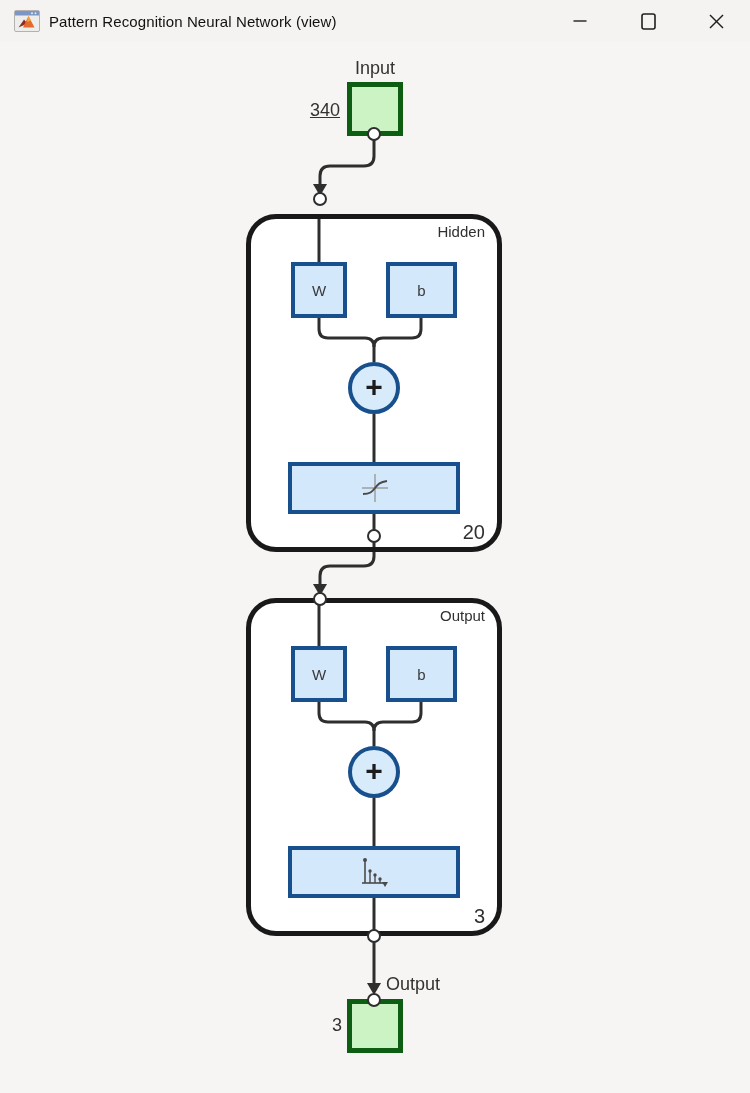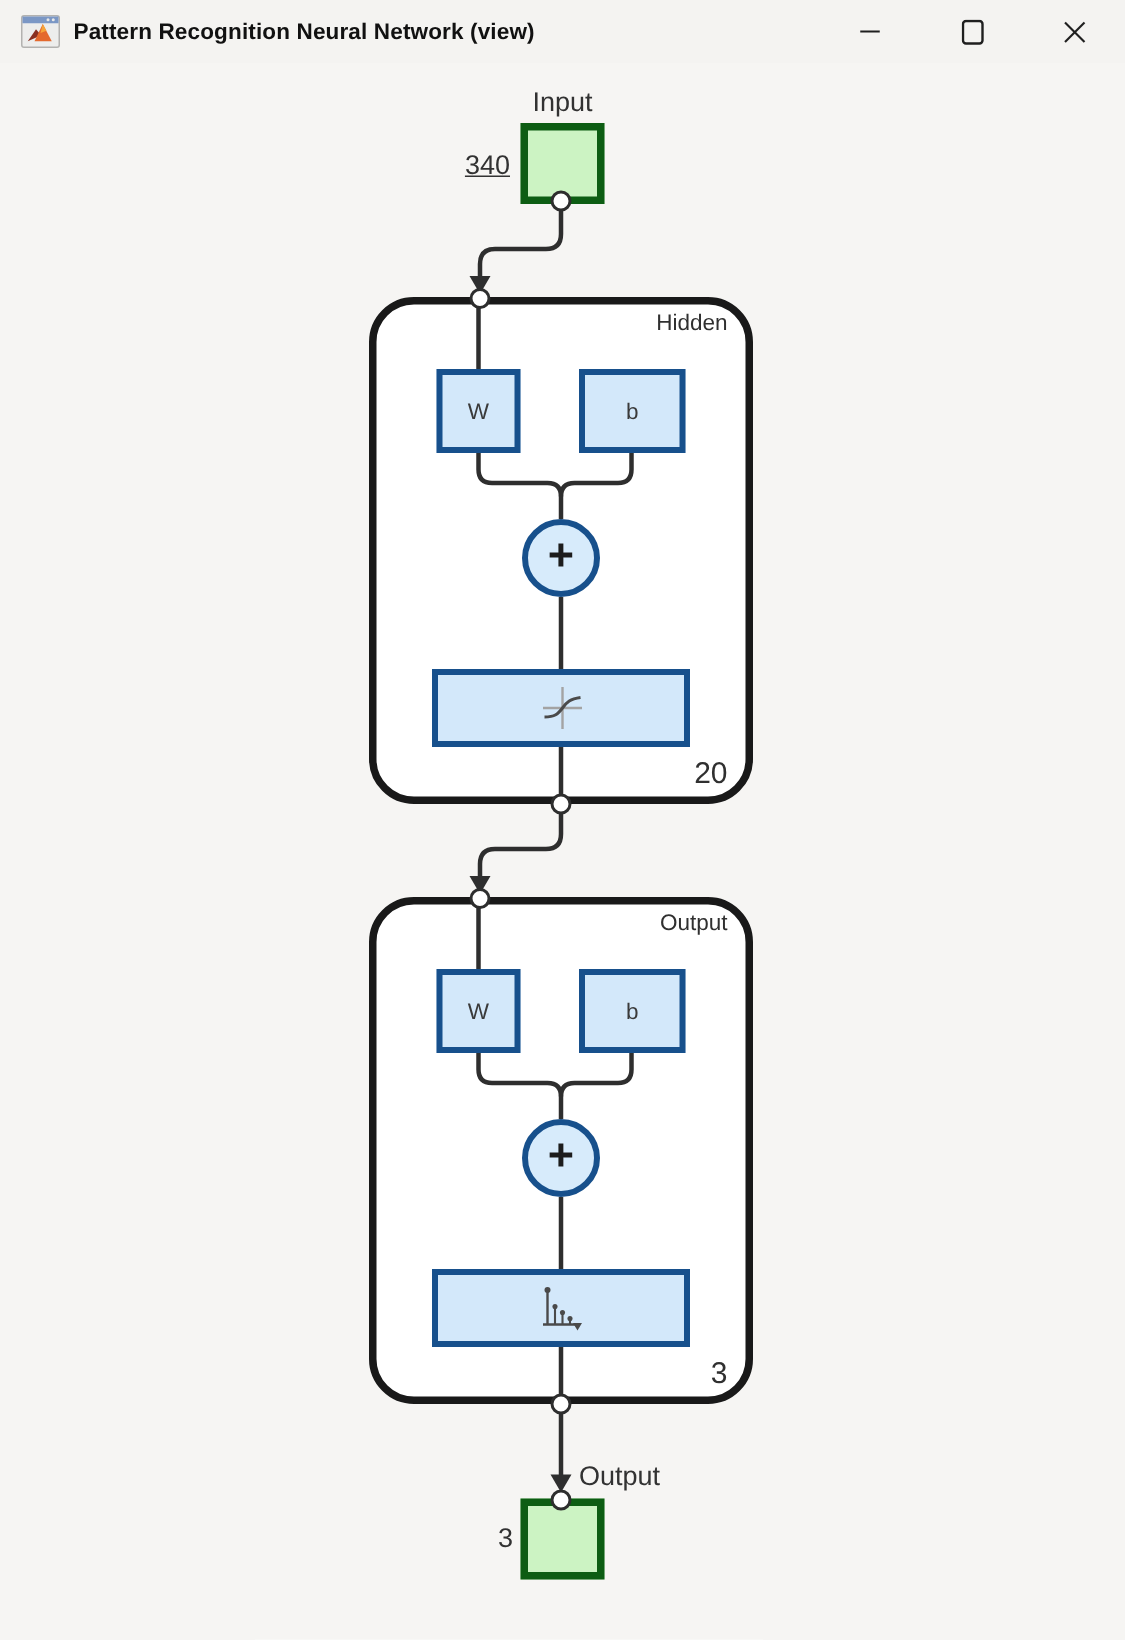--- a/index.html
+++ b/index.html
@@ -4,21 +4,21 @@
 <style>
   * { margin:0; padding:0; box-sizing:border-box; }
   html,body { width:750px; height:1093px; }
   body { font-family:"Liberation Sans", sans-serif; }
   .screen { position:relative; width:750px; height:1093px; background:#f6f5f3; overflow:hidden; }
 
   
   .titlebar { position:absolute; left:0; top:0; width:750px; height:42px;
               background:#f4f3f1; display:flex; align-items:center; }
   .titlebar .appicon { margin-left:14px; width:26px; height:22px; flex:0 0 auto; }
-  .titlebar .title { margin-left:9px; font-size:15px; color:#111; letter-spacing:.1px;font-weight:bold; }
+  .titlebar .title { margin-left:9px; font-size:15px; color:#111; letter-spacing:.1px; }
   .winbtns { position:absolute; right:0; top:0; height:42px; display:flex; }
   .winbtn { width:68px; height:42px; display:flex; align-items:center; justify-content:center; cursor:default; }
 
   
   .lbl { position:absolute; font-size:18px; color:#323232; }
   .green-sq { position:absolute; width:56px; height:54px;
               background:#ccf3c3; border:5px solid #0d5d13; }
   .layer { position:absolute; left:246px; top:198px; width:256px; height:338px;
            background:#ffffff; border:5px solid #191919; border-radius:30px; }
   .layer .ltitle { position:absolute; right:12px; top:4px; font-size:15px; color:#303030; }
@@ -83,21 +83,21 @@
     <polygon points="320,596 313,584 327,584" fill="#2e2e2e"></polygon>
     <path d="M374,936 L374,986" fill="none" stroke="#2e2e2e" stroke-width="3"></path>
     <polygon points="374,995 367,983 381,983" fill="#2e2e2e"></polygon>
   </svg>
 
   <div class="lbl" style="left:330px; top:58px; width:90px; text-align:center;">Input</div>
   <div class="lbl" style="left:290px; top:100px; width:50px; text-align:right;text-decoration:underline;">340</div>
   <div class="green-sq block" style="left:347px; top:82px;"></div>
   <div class="port" style="left:367px; top:127px;"></div>
 
-  <div class="layer" style="top:198px;">
+  <div class="layer" style="top:214px;">
     <svg class="layerlines" viewBox="0 0 246 328">
       <path d="M68,-2 L68,43" fill="none" stroke="#2e2e2e" stroke-width="3"></path>
       <path d="M68,99 L68,110 Q68,119 77,119 L114,119 Q123,119 123,128 L123,143" fill="none" stroke="#2e2e2e" stroke-width="3"></path>
       <path d="M170,99 L170,110 Q170,119 161,119 L132,119 Q123,119 123,128" fill="none" stroke="#2e2e2e" stroke-width="3"></path>
       <path d="M123,195 L123,243" fill="none" stroke="#2e2e2e" stroke-width="3"></path>
       <path d="M123,295 L123,330" fill="none" stroke="#2e2e2e" stroke-width="3"></path>
     </svg>
     <div class="ltitle">Hidden</div>
     <div class="bluebox wbox">W</div>
     <div class="bluebox bbox">b</div>

